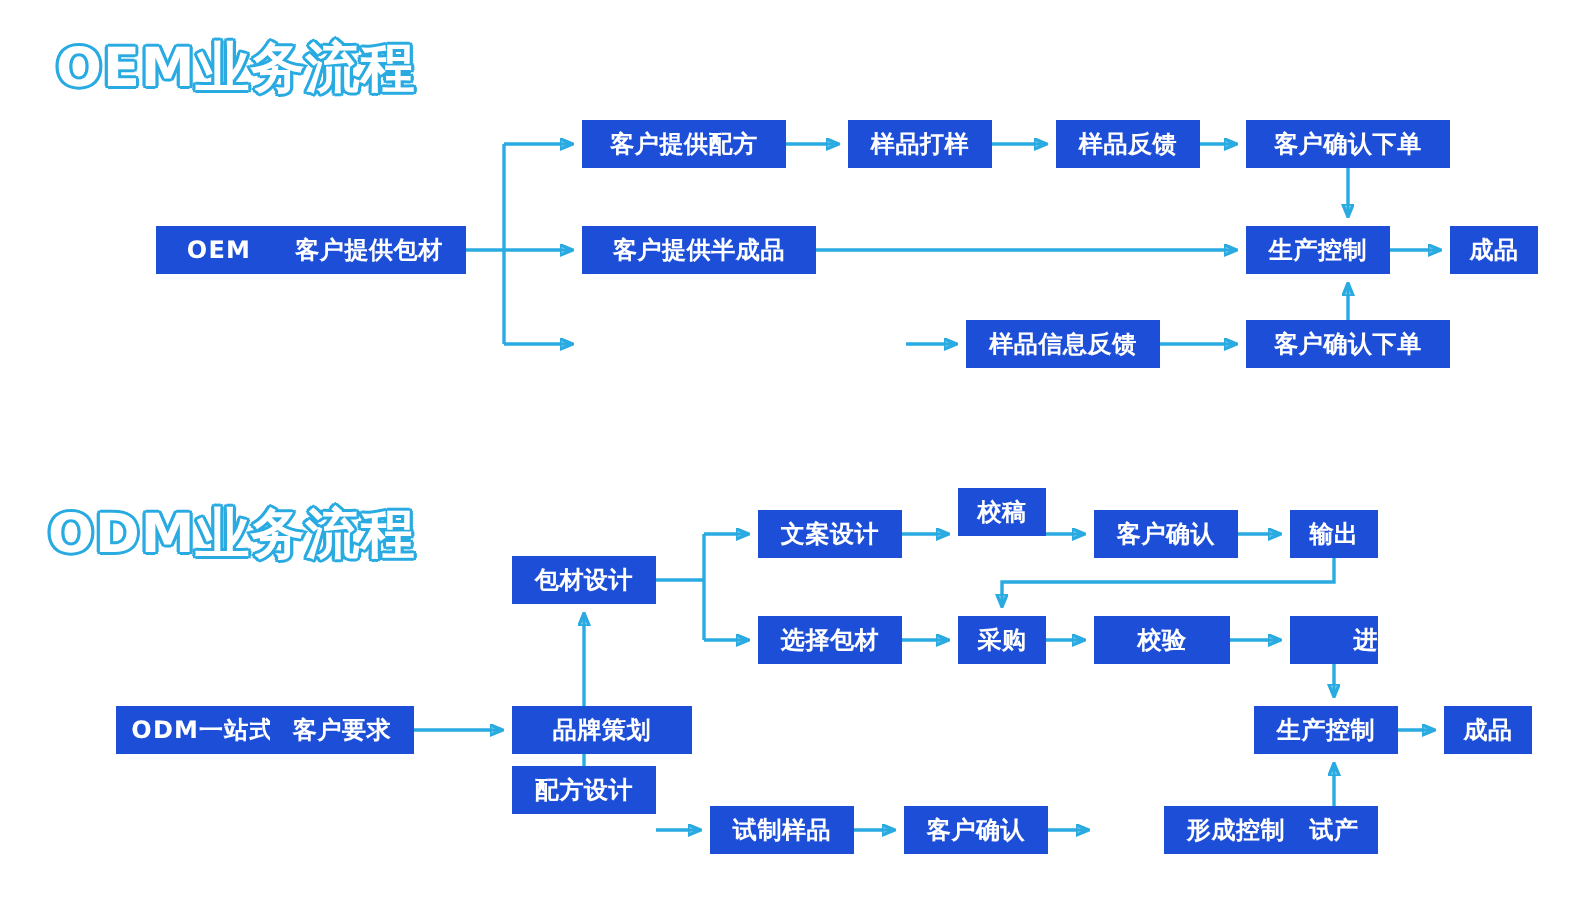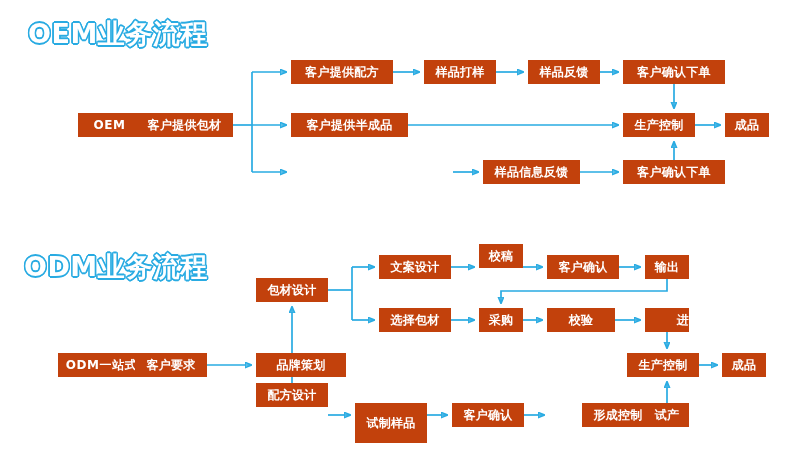--- a/index.html
+++ b/index.html
@@ -26,21 +26,21 @@
     text-shadow:
        1.6px 0 0 #29abe2, -1.6px 0 0 #29abe2,
        0 1.6px 0 #29abe2, 0 -1.6px 0 #29abe2,
        1.2px 1.2px 0 #29abe2, -1.2px 1.2px 0 #29abe2,
        1.2px -1.2px 0 #29abe2, -1.2px -1.2px 0 #29abe2;
     white-space: nowrap;
     user-select: none;
   }
   .node {
     position: absolute;
-    background: #c2410c;
+    background: #1d4ed8;
     color: #ffffff;
     font-weight: bold;
     font-size: 12px;
     display: flex;
     align-items: center;
     justify-content: center;
     box-sizing: border-box;
     white-space: nowrap;
     letter-spacing: 0.3px;
     line-height: 1;
@@ -147,17 +147,17 @@
     <div class="node" style="left: 479px; top: 244px; width: 44px; height: 24px;">校稿</div>
     <div class="node" style="left: 547px; top: 255px; width: 72px; height: 24px;">客户确认</div>
     <div class="node" style="left: 645px; top: 255px; width: 44px; height: 24px;">输出</div>
     <div class="node" style="left: 379px; top: 308px; width: 72px; height: 24px;">选择包材</div>
     <div class="node" style="left: 479px; top: 308px; width: 44px; height: 24px;">采购</div>
     <div class="node" style="left: 547px; top: 308px; width: 68px; height: 24px;">校验</div>
     <div class="node" style="left: 645px; top: 308px; width: 44px; height: 24px; padding-left: 44px;">进仓</div>
     <div class="node" style="left: 627px; top: 353px; width: 72px; height: 24px;">生产控制</div>
     <div class="node" style="left: 722px; top: 353px; width: 44px; height: 24px;">成品</div>
     <div class="node" style="left: 256px; top: 383px; width: 72px; height: 24px;">配方设计</div>
-    <div class="node" style="left: 355px; top: 403px; width: 72px; height: 40px;">试制样品</div>
+    <div class="node" style="left: 355px; top: 403px; width: 72px; height: 24px;">试制样品</div>
     <div class="node" style="left: 452px; top: 403px; width: 72px; height: 24px;">客户确认</div>
     <div class="node" style="left: 549px; top: 403px; width: 72px; height: 24px; margin-left: 33px;">形成控制</div>
     <div class="node" style="left: 645px; top: 403px; width: 44px; height: 24px;">试产</div>
   </div>
 
 </body></html>

